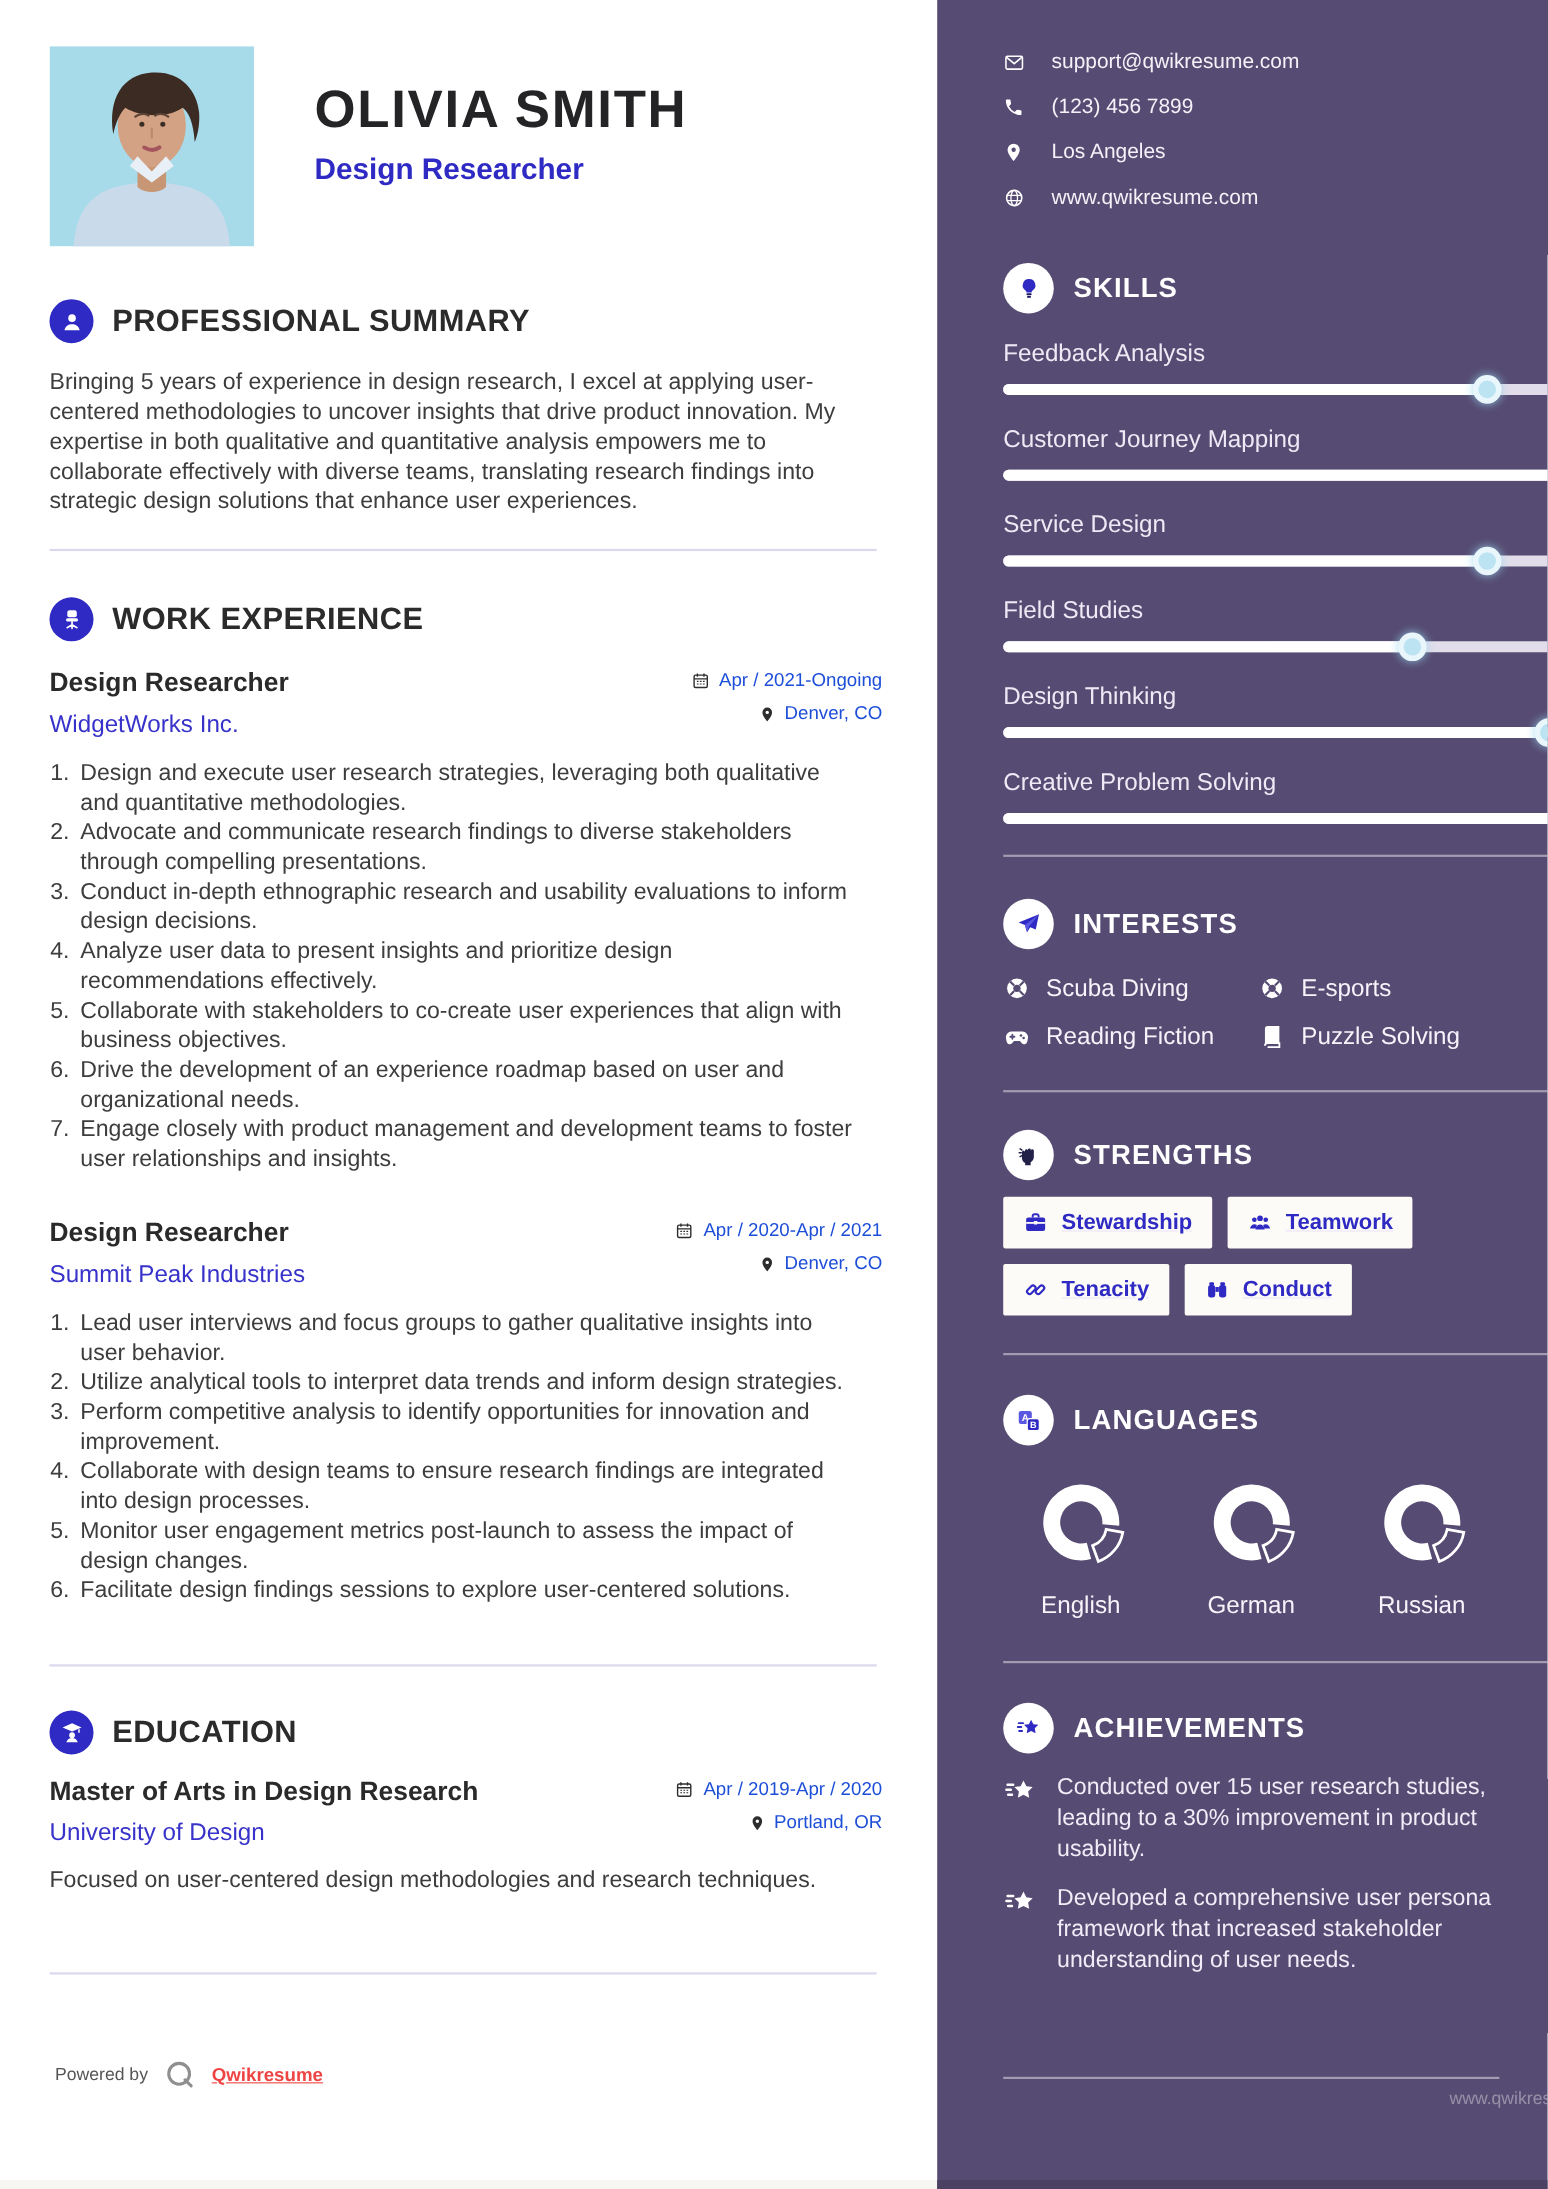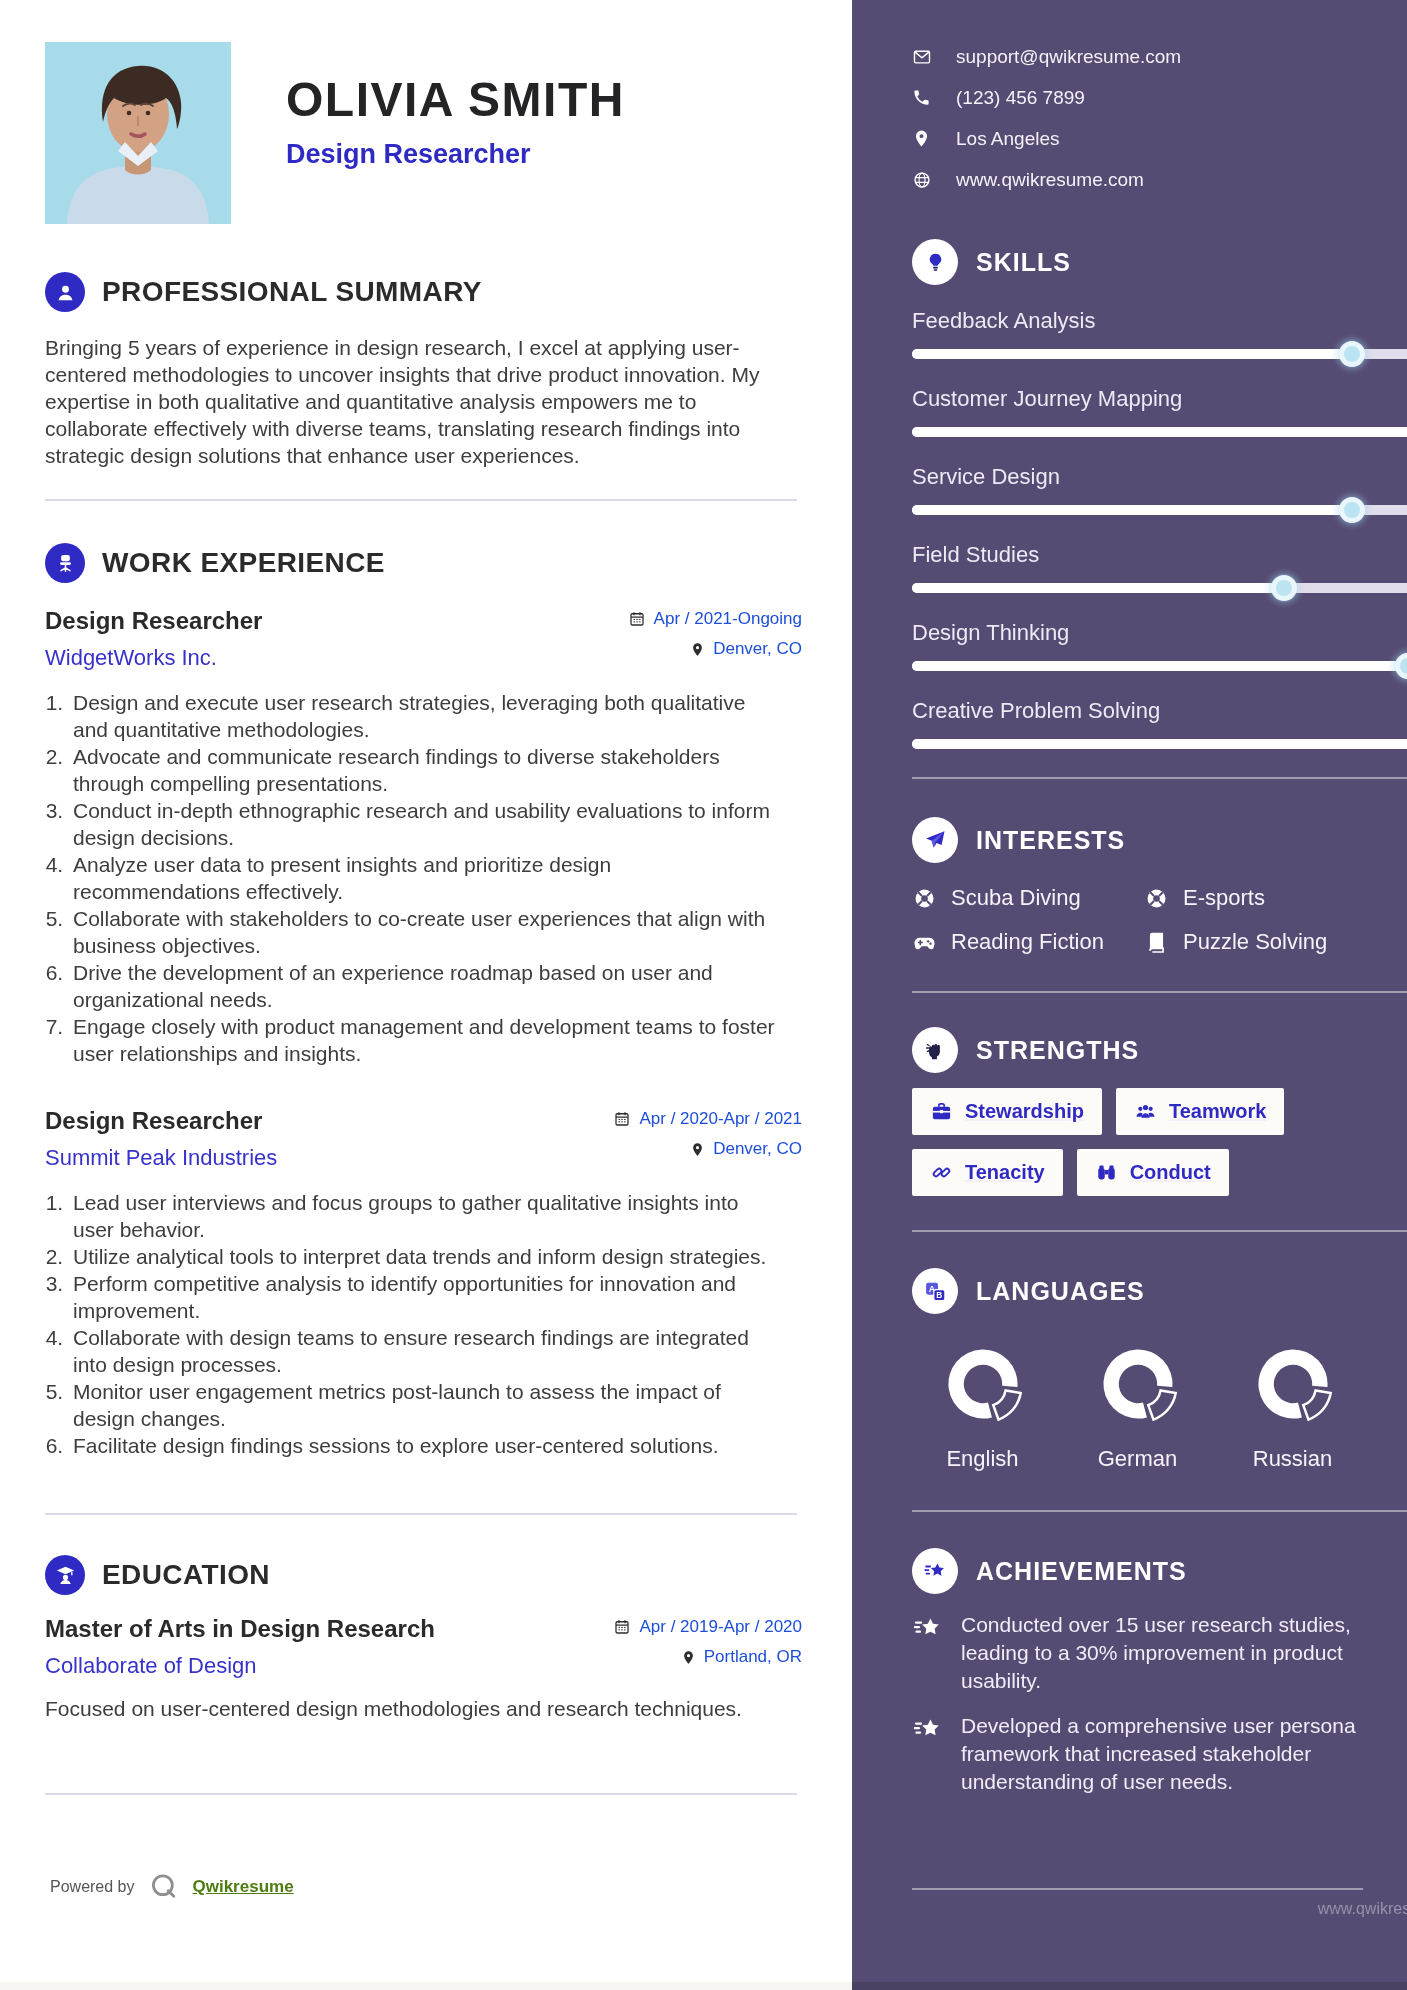--- a/index.html
+++ b/index.html
@@ -31,21 +31,21 @@
   .meta-row { display:flex; justify-content:flex-end; align-items:center; gap:8px;
               font-size:17px; color:#1d4ed8; margin-bottom:10px; }
   ol.duties { margin:18px 0 0 2px; padding-left:22px; width:730px;
               font-size:21px; line-height:27px; color:#3d3d3d; }
   ol.duties li { padding-left:4px; }
 
   .edu-desc { margin-top:16px; width:752px; font-size:21px; line-height:27px; color:#3d3d3d; }
 
   .footer { position:absolute; left:50px; top:1872px; display:flex; align-items:center; gap:14px; }
   .powered { font-size:16px; color:#555; }
-  .brand { font-size:17px; font-weight:700; color:#4d7c0f; text-decoration:underline; }
+  .brand { font-size:17px; font-weight:700; color:#ef4444; text-decoration:underline; }
   .strip-left { position:absolute; bottom:0; left:0; width:852px; height:8px; background:#F8F6F2; }
 
   
   .sidebar { position:absolute; left:852px; top:0; width:668px; height:100%;
              background:#564B72; padding:46px 44px 0 60px; color:#F3EFF8; }
   .sidebar::after { content:""; position:absolute; bottom:0; left:0; width:100%; height:8px; background:#4A4163; }
 
   .crow { display:flex; align-items:center; gap:24px; margin-bottom:19px;
           font-size:19px; color:#F4F1F8; }
   .crow .ic { width:20px; height:20px; flex:none; display:flex; }
@@ -210,21 +210,21 @@
             <path d="M18.6 8.3v3.4" stroke="#fff" stroke-width="1.4"></path>
             <circle cx="12" cy="14" r="2.7" fill="#fff"></circle>
             <path d="M6.6 20.8c.7-2.7 2.9-4.1 5.4-4.1s4.7 1.4 5.4 4.1z" fill="#fff"></path>
           </svg>
       </span>
       <span class="sec-title">EDUCATION</span>
     </div>
     <div class="job-head" style="margin-top:20px">
       <div>
         <div class="job-title">Master of Arts in Design Research</div>
-        <div class="company">Collaborate of Design</div>
+        <div class="company">University of Design</div>
       </div>
       <div class="meta">
         <div class="meta-row">
           <svg width="18" height="18" viewBox="0 0 24 24">
               <rect x="4" y="5" width="16" height="15" rx="1.8" fill="none" stroke="#2d2d2d" stroke-width="1.7"></rect>
               <path d="M4 9.6h16M8 3v4M16 3v4" stroke="#2d2d2d" stroke-width="1.7" fill="none"></path>
               <path d="M7.3 12.6h2.1M11 12.6h2.1M14.7 12.6h2.1M7.3 15.8h2.1M11 15.8h2.1M14.7 15.8h2.1" stroke="#2d2d2d" stroke-width="1.3"></path>
             </svg>
           <span>Apr / 2019-Apr / 2020</span>
         </div>

